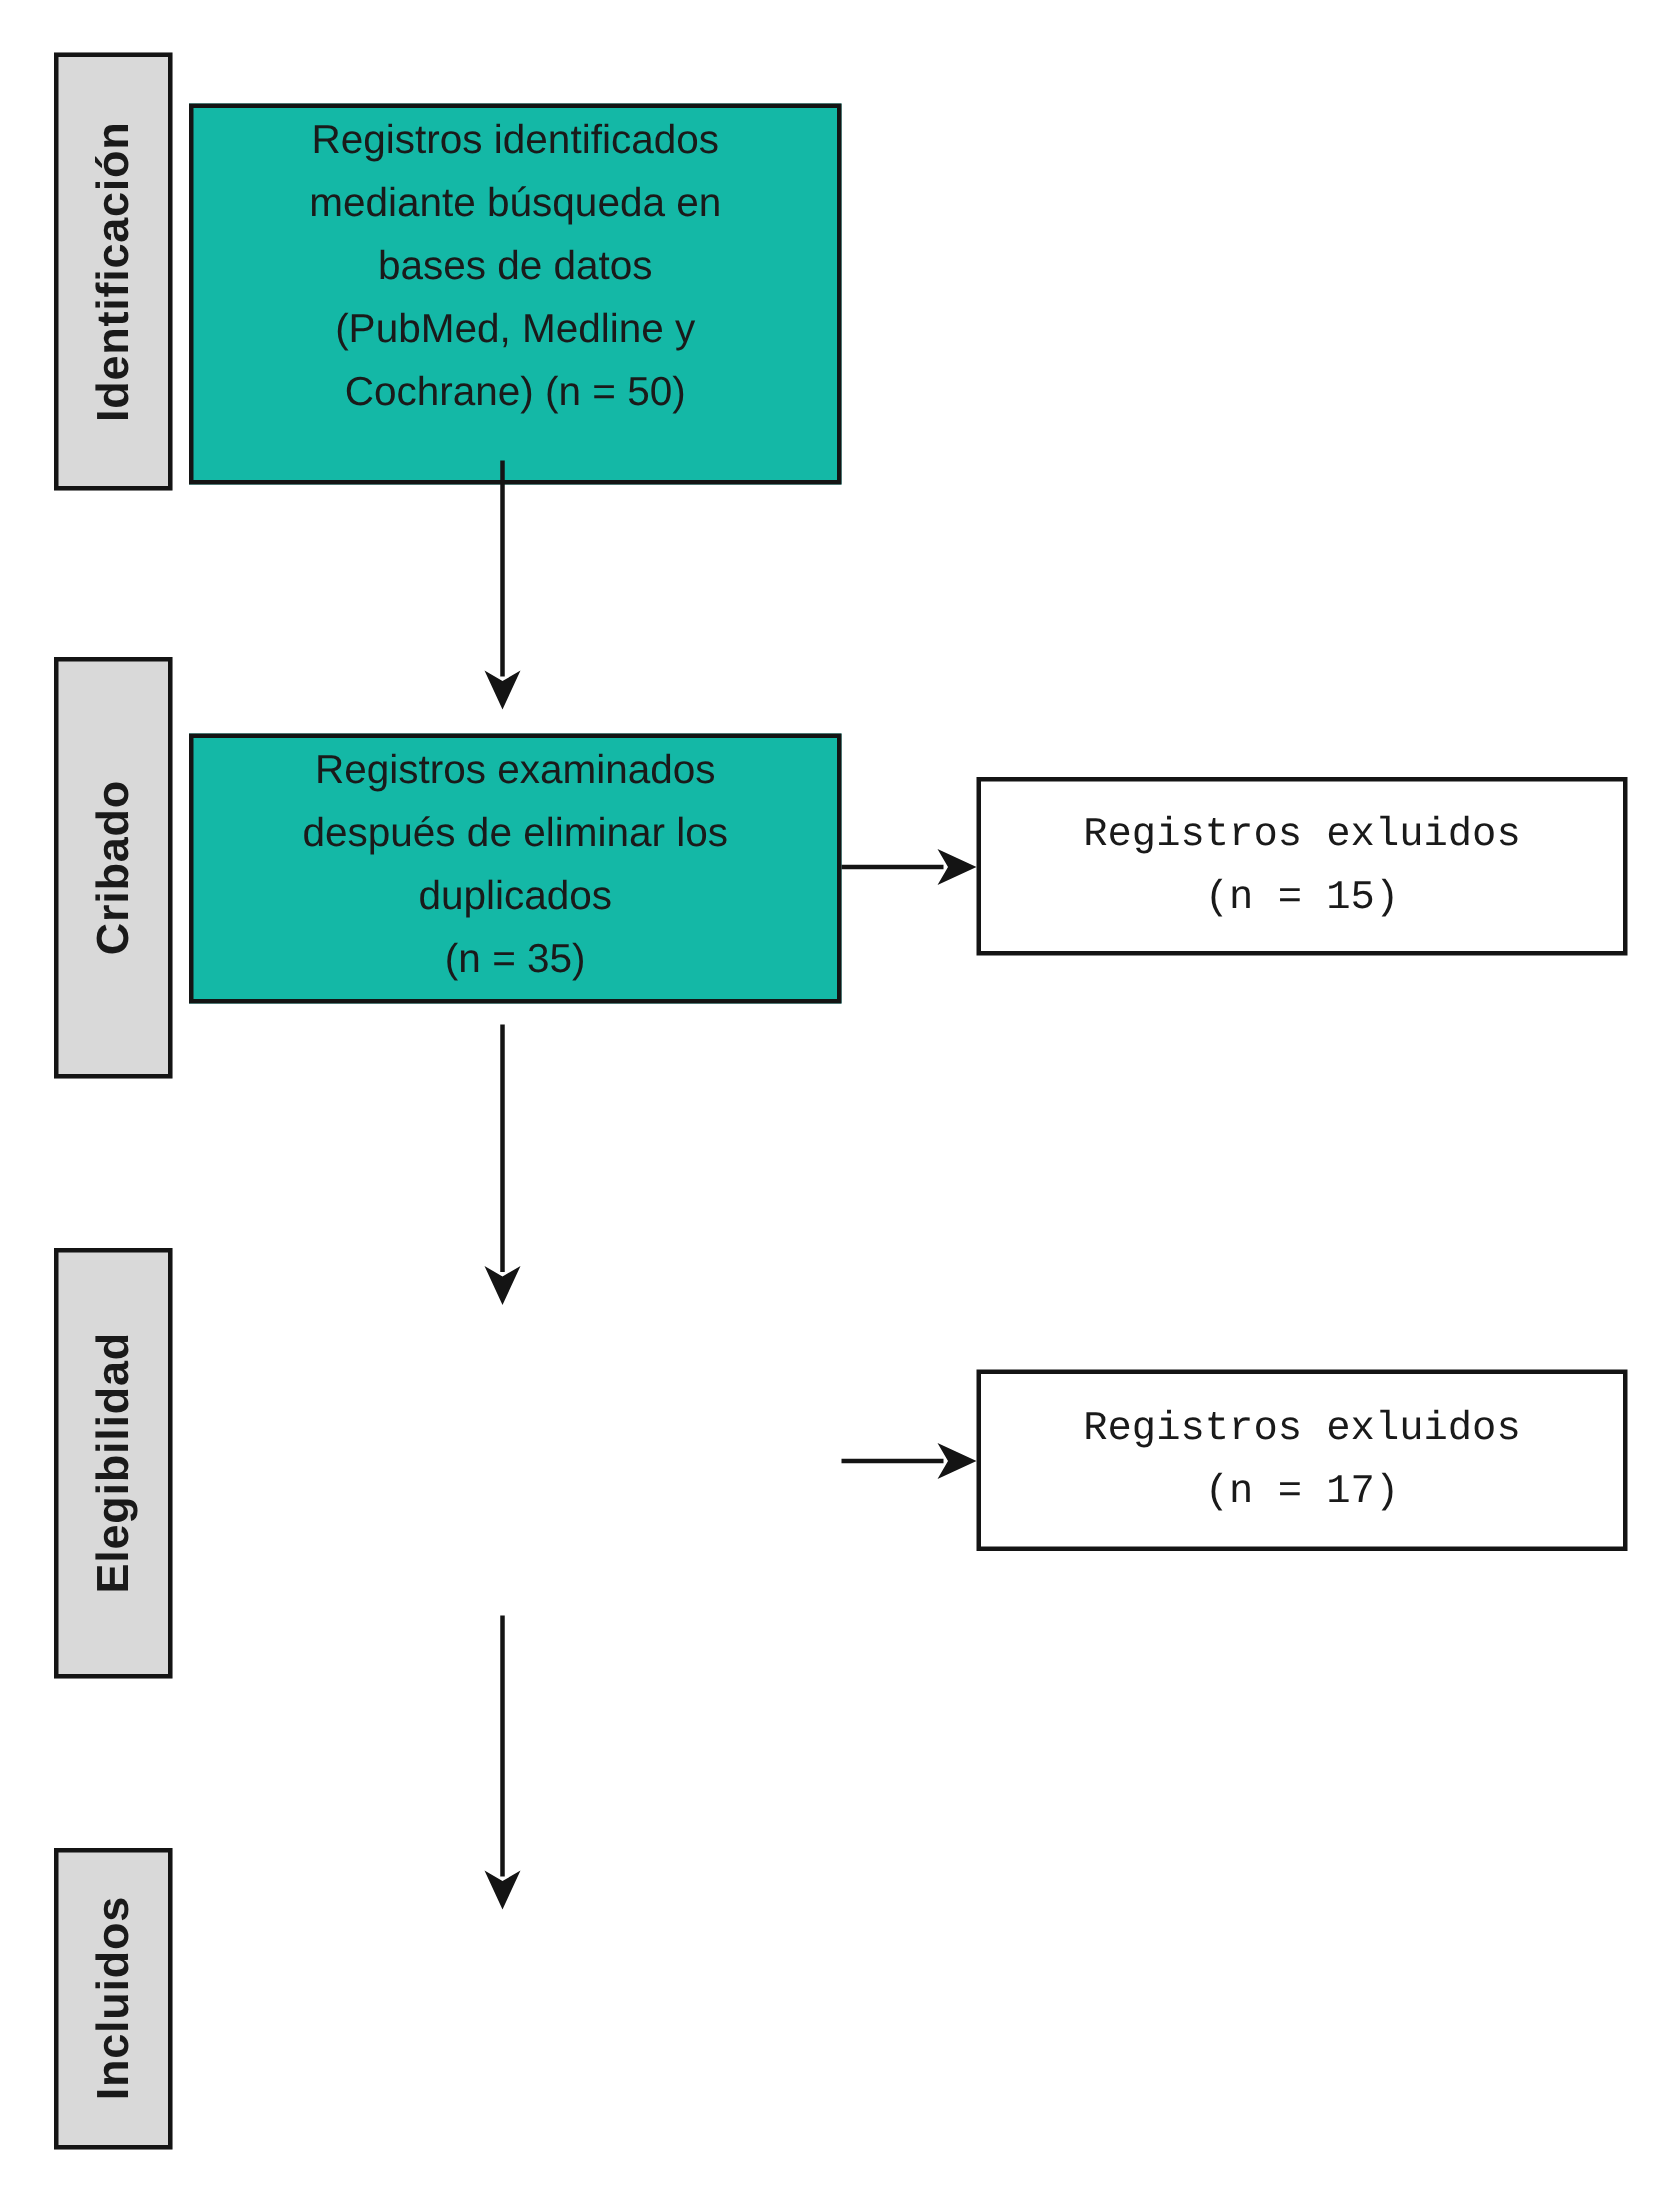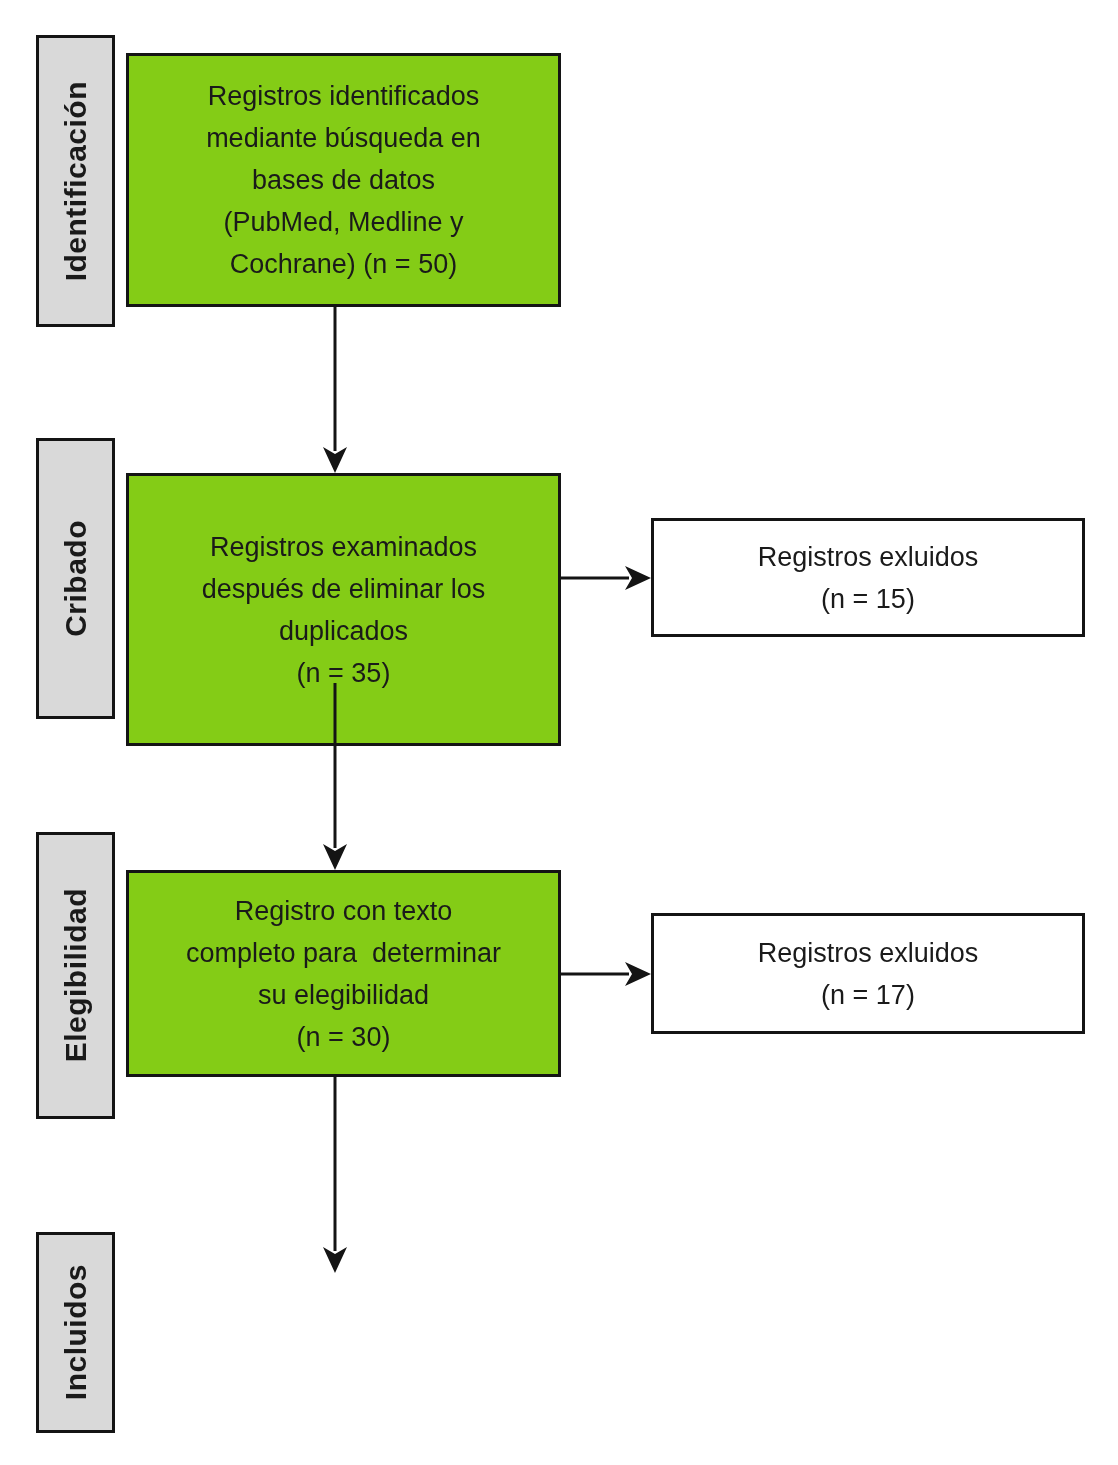--- a/index.html
+++ b/index.html
@@ -39,36 +39,38 @@
     font-size: 30px;
     letter-spacing: 0.5px;
     white-space: nowrap;
     color: var(--text);
   }
   
   .fbox {
     position: absolute;
     left: 126px;
     width: 435px;
-    background: #84cc16;
+    background: #14b8a6;
     border: 3px solid var(--border);
     display: flex;
-    align-items: center;
+    align-items: flex-start;
     justify-content: center;
+    margin-top: 16px;
   }
   
   .xbox {
     position: absolute;
     left: 651px;
     width: 434px;
     background: #ffffff;
     border: 3px solid var(--border);
     display: flex;
     align-items: center;
     justify-content: center;
+    font-family: Liberation Mono, monospace;
   }
   .boxtext {
     display: block;
     text-align: center;
     font-size: 27px;
     line-height: 42px;
     white-space: pre-wrap;
     color: var(--text);
   }
   .arrow {
@@ -96,31 +98,25 @@
     <span class="vtext">Incluidos</span>
   </div>
 
   <div class="fbox" style="top:53px;height:254px;">
     <span class="boxtext">Registros identificados
 mediante búsqueda en
 bases de datos
 (PubMed, Medline y
 Cochrane) (n = 50)</span>
   </div>
-  <div class="fbox" style="top:473px;height:273px;">
+  <div class="fbox" style="top:473px;height:180px;">
     <span class="boxtext">Registros examinados
 después de eliminar los
 duplicados
 (n = 35)</span>
-  </div>
-  <div class="fbox" style="top:870px;height:207px;">
-    <span class="boxtext">Registro con texto
-completo para  determinar
-su elegibilidad
-(n = 30)</span>
   </div>
 
   <div class="xbox" style="top:518px;height:119px;">
     <span class="boxtext">Registros exluidos
 (n = 15)</span>
   </div>
   <div class="xbox" style="top:913px;height:121px;">
     <span class="boxtext">Registros exluidos
 (n = 17)</span>
   </div>

